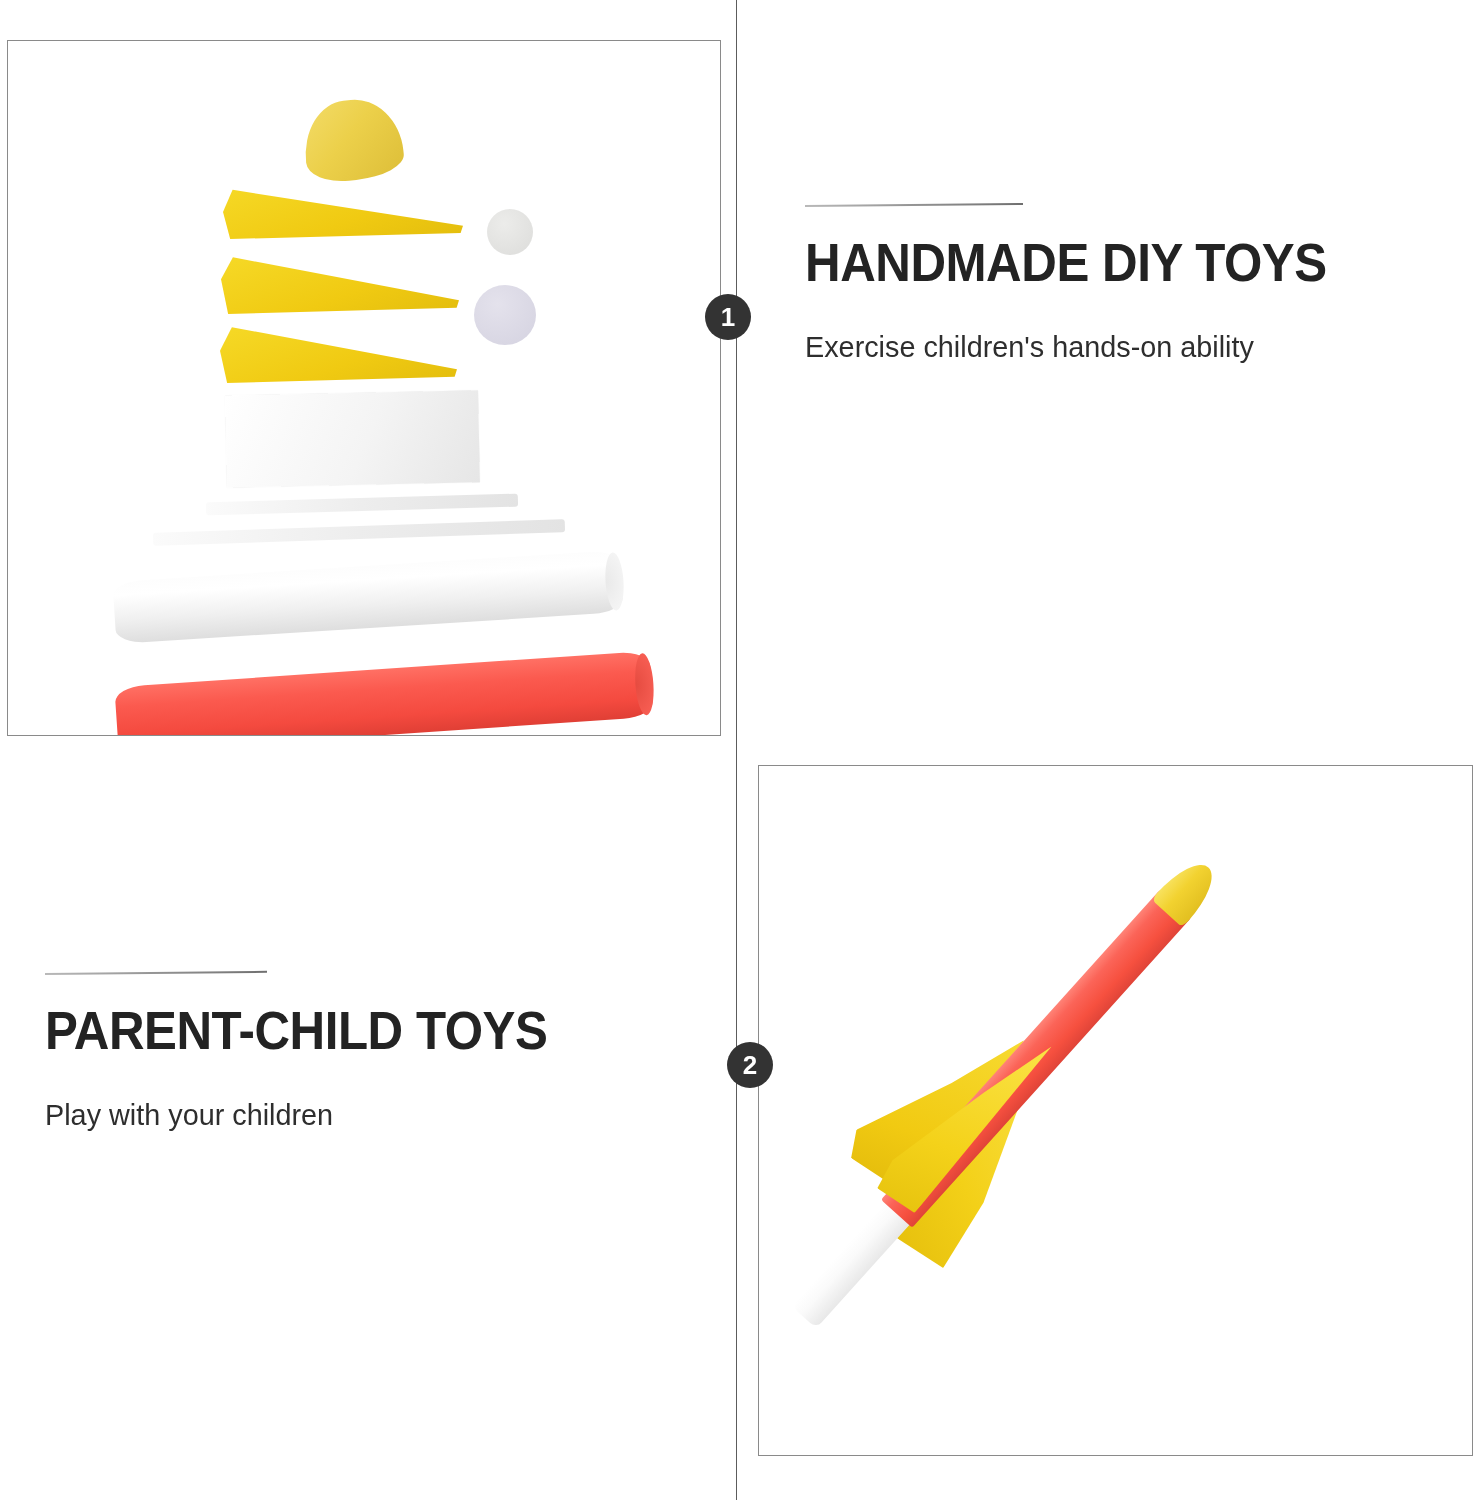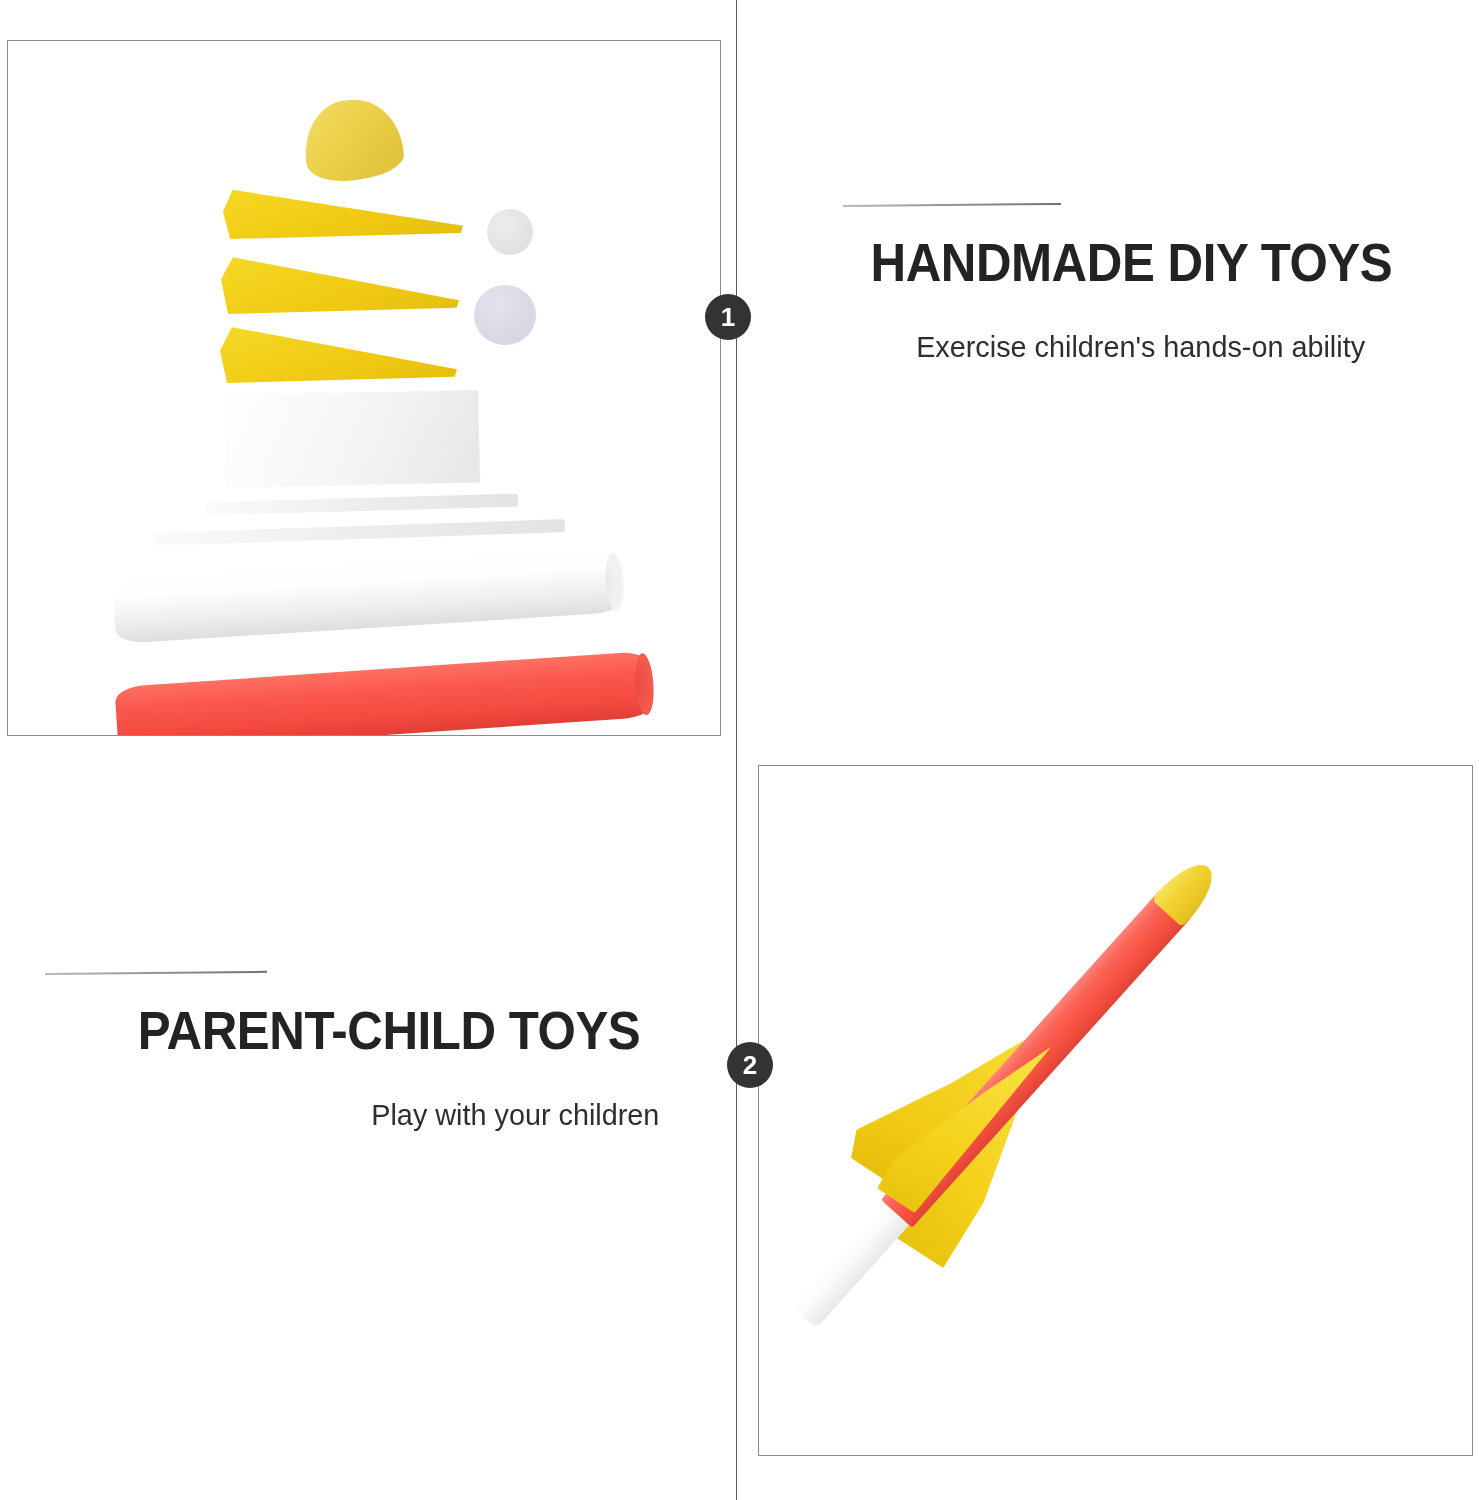--- a/index.html
+++ b/index.html
@@ -52,22 +52,22 @@
     justify-content: center;
     line-height: 1;
     z-index: 6;
     font-family: "Liberation Sans", sans-serif;
   }
   #badge-1 { left: 705px; top: 294px; }
   #badge-2 { left: 727px; top: 1042px; }
 
   
   .textblock { position: absolute; }
-  #text-1 { left: 843px; top: 205px; width: 620px; text-align: center; }
-  #text-2 { left: 45px;  top: 973px; width: 640px; text-align: right; }
+  #text-1 { left: 805px; top: 205px; width: 620px; }
+  #text-2 { left: 45px;  top: 973px; width: 640px; }
 
   .accent-line {
     width: 218px;
     height: 2px;
     background: linear-gradient(to right, #b9b9b9, #6f6f6f);
     transform: rotate(-0.55deg);
     transform-origin: left center;
     margin-bottom: 28px;
   }
   #text-2 .accent-line { width: 222px; }

